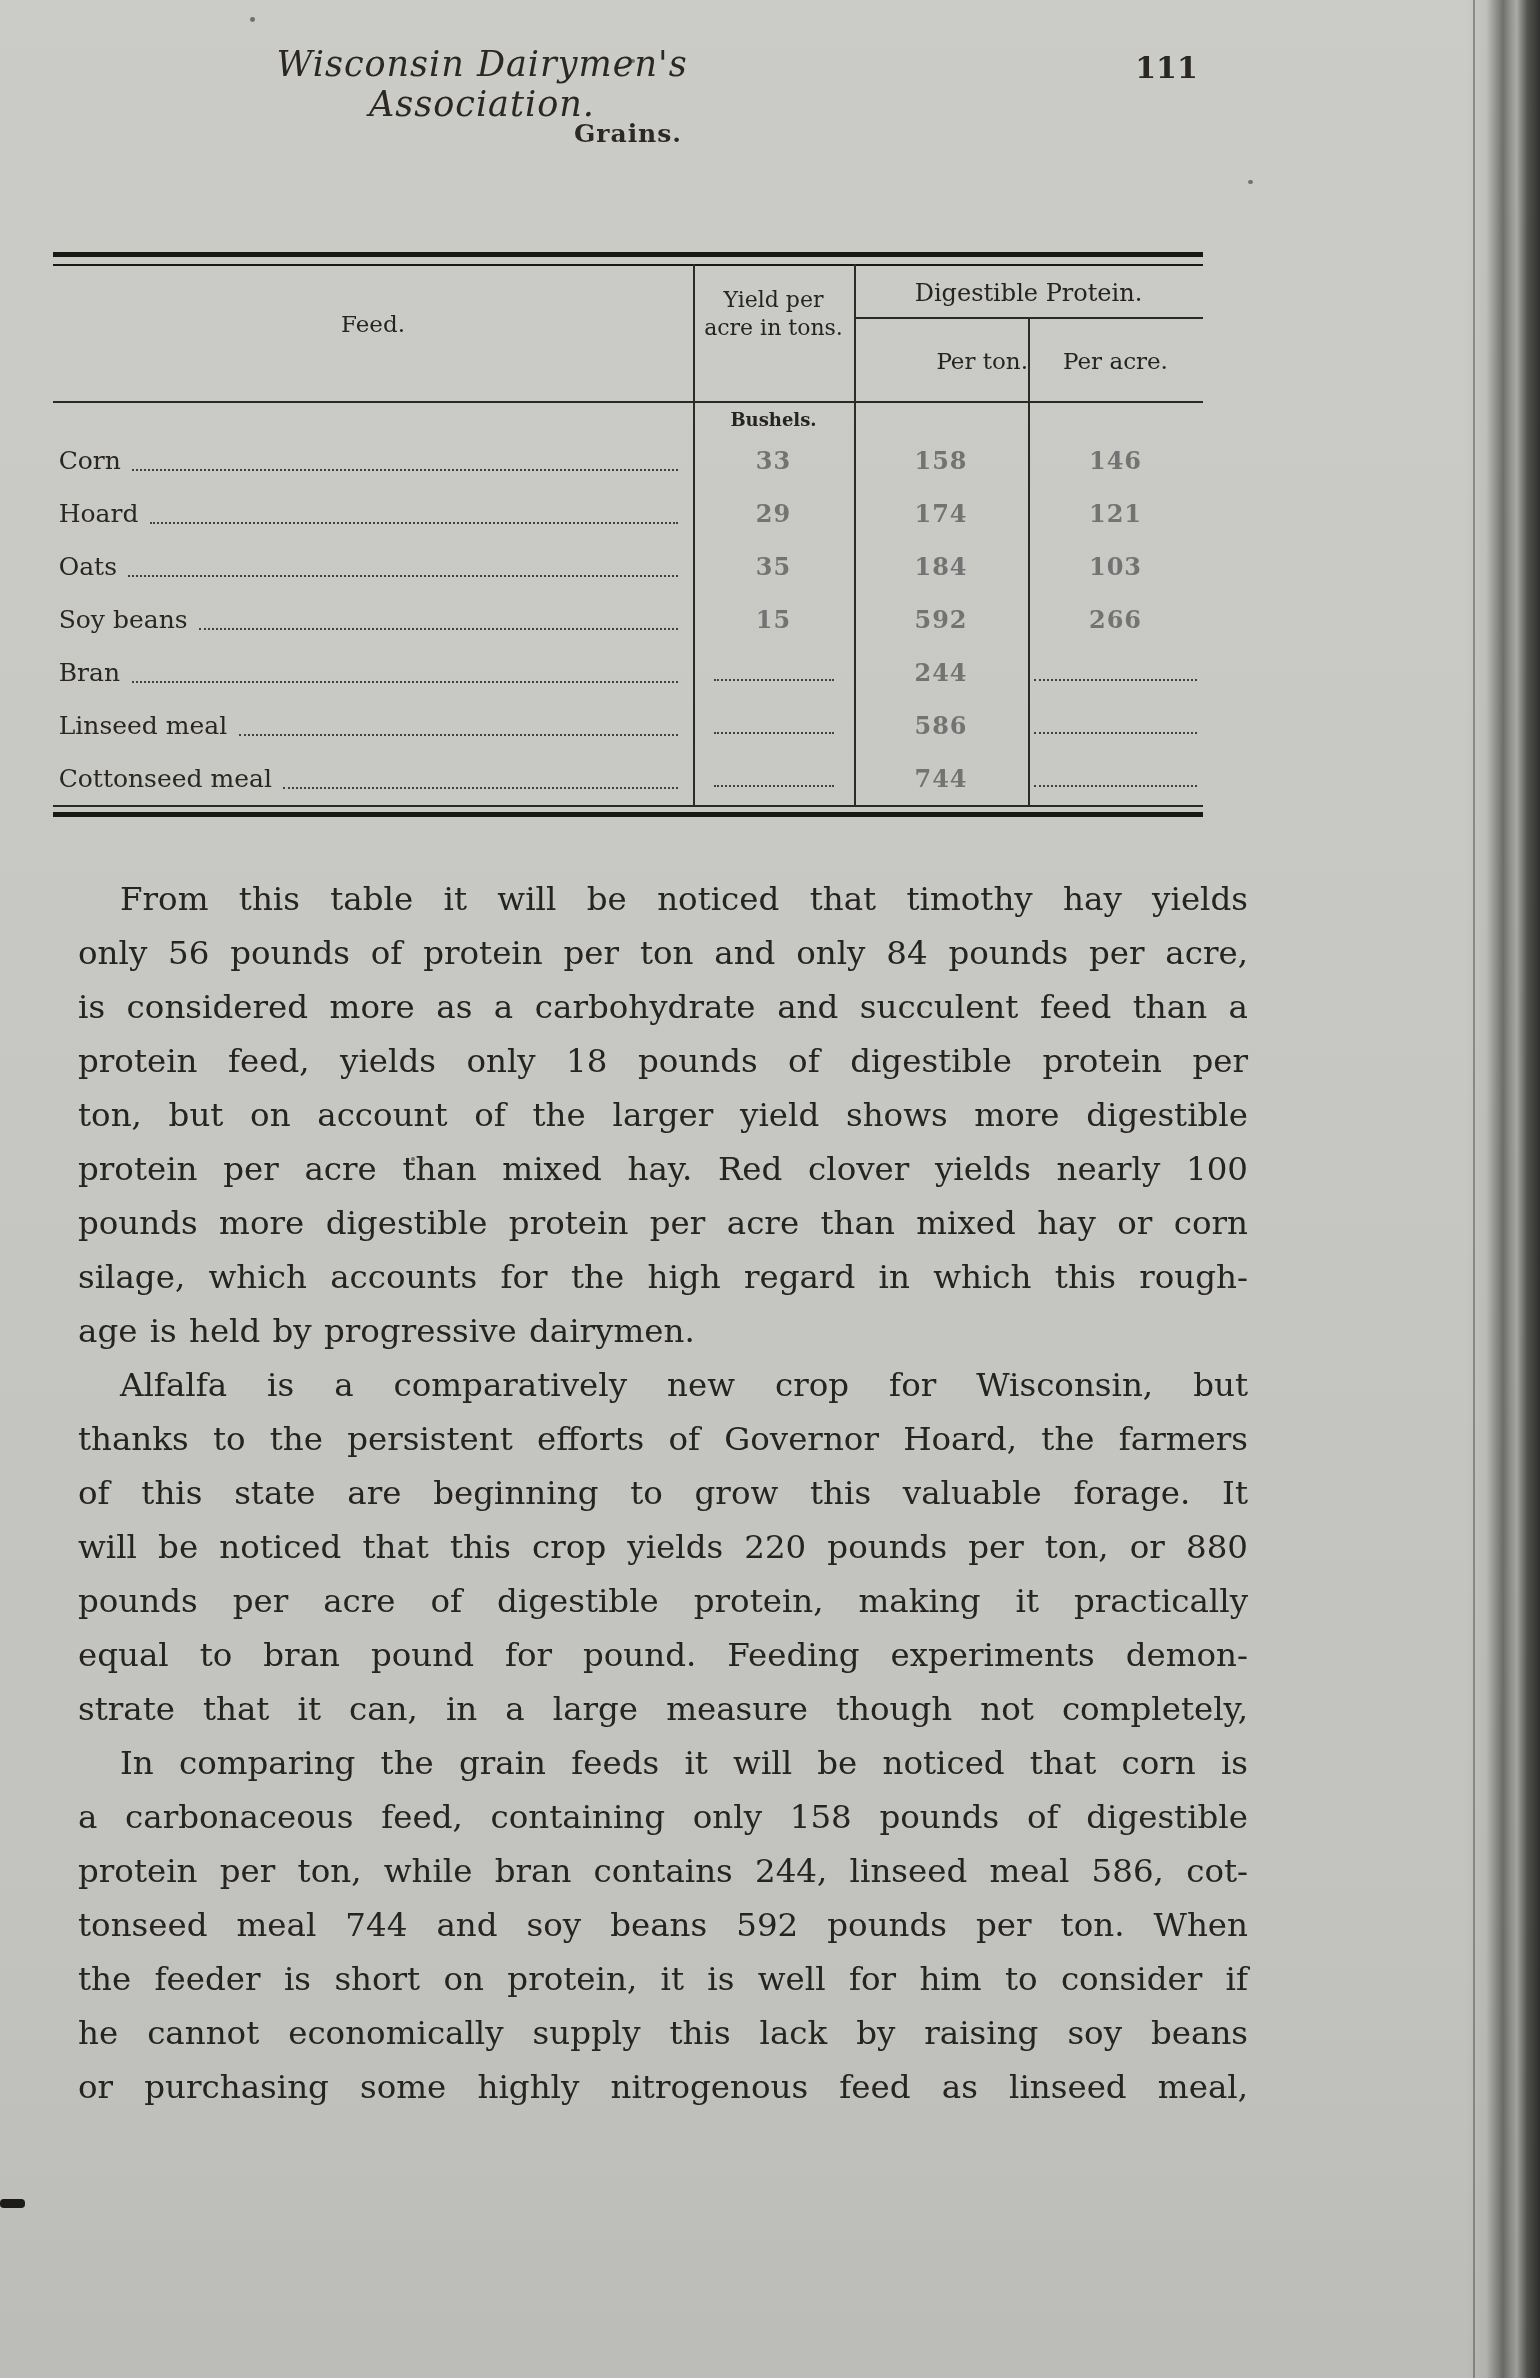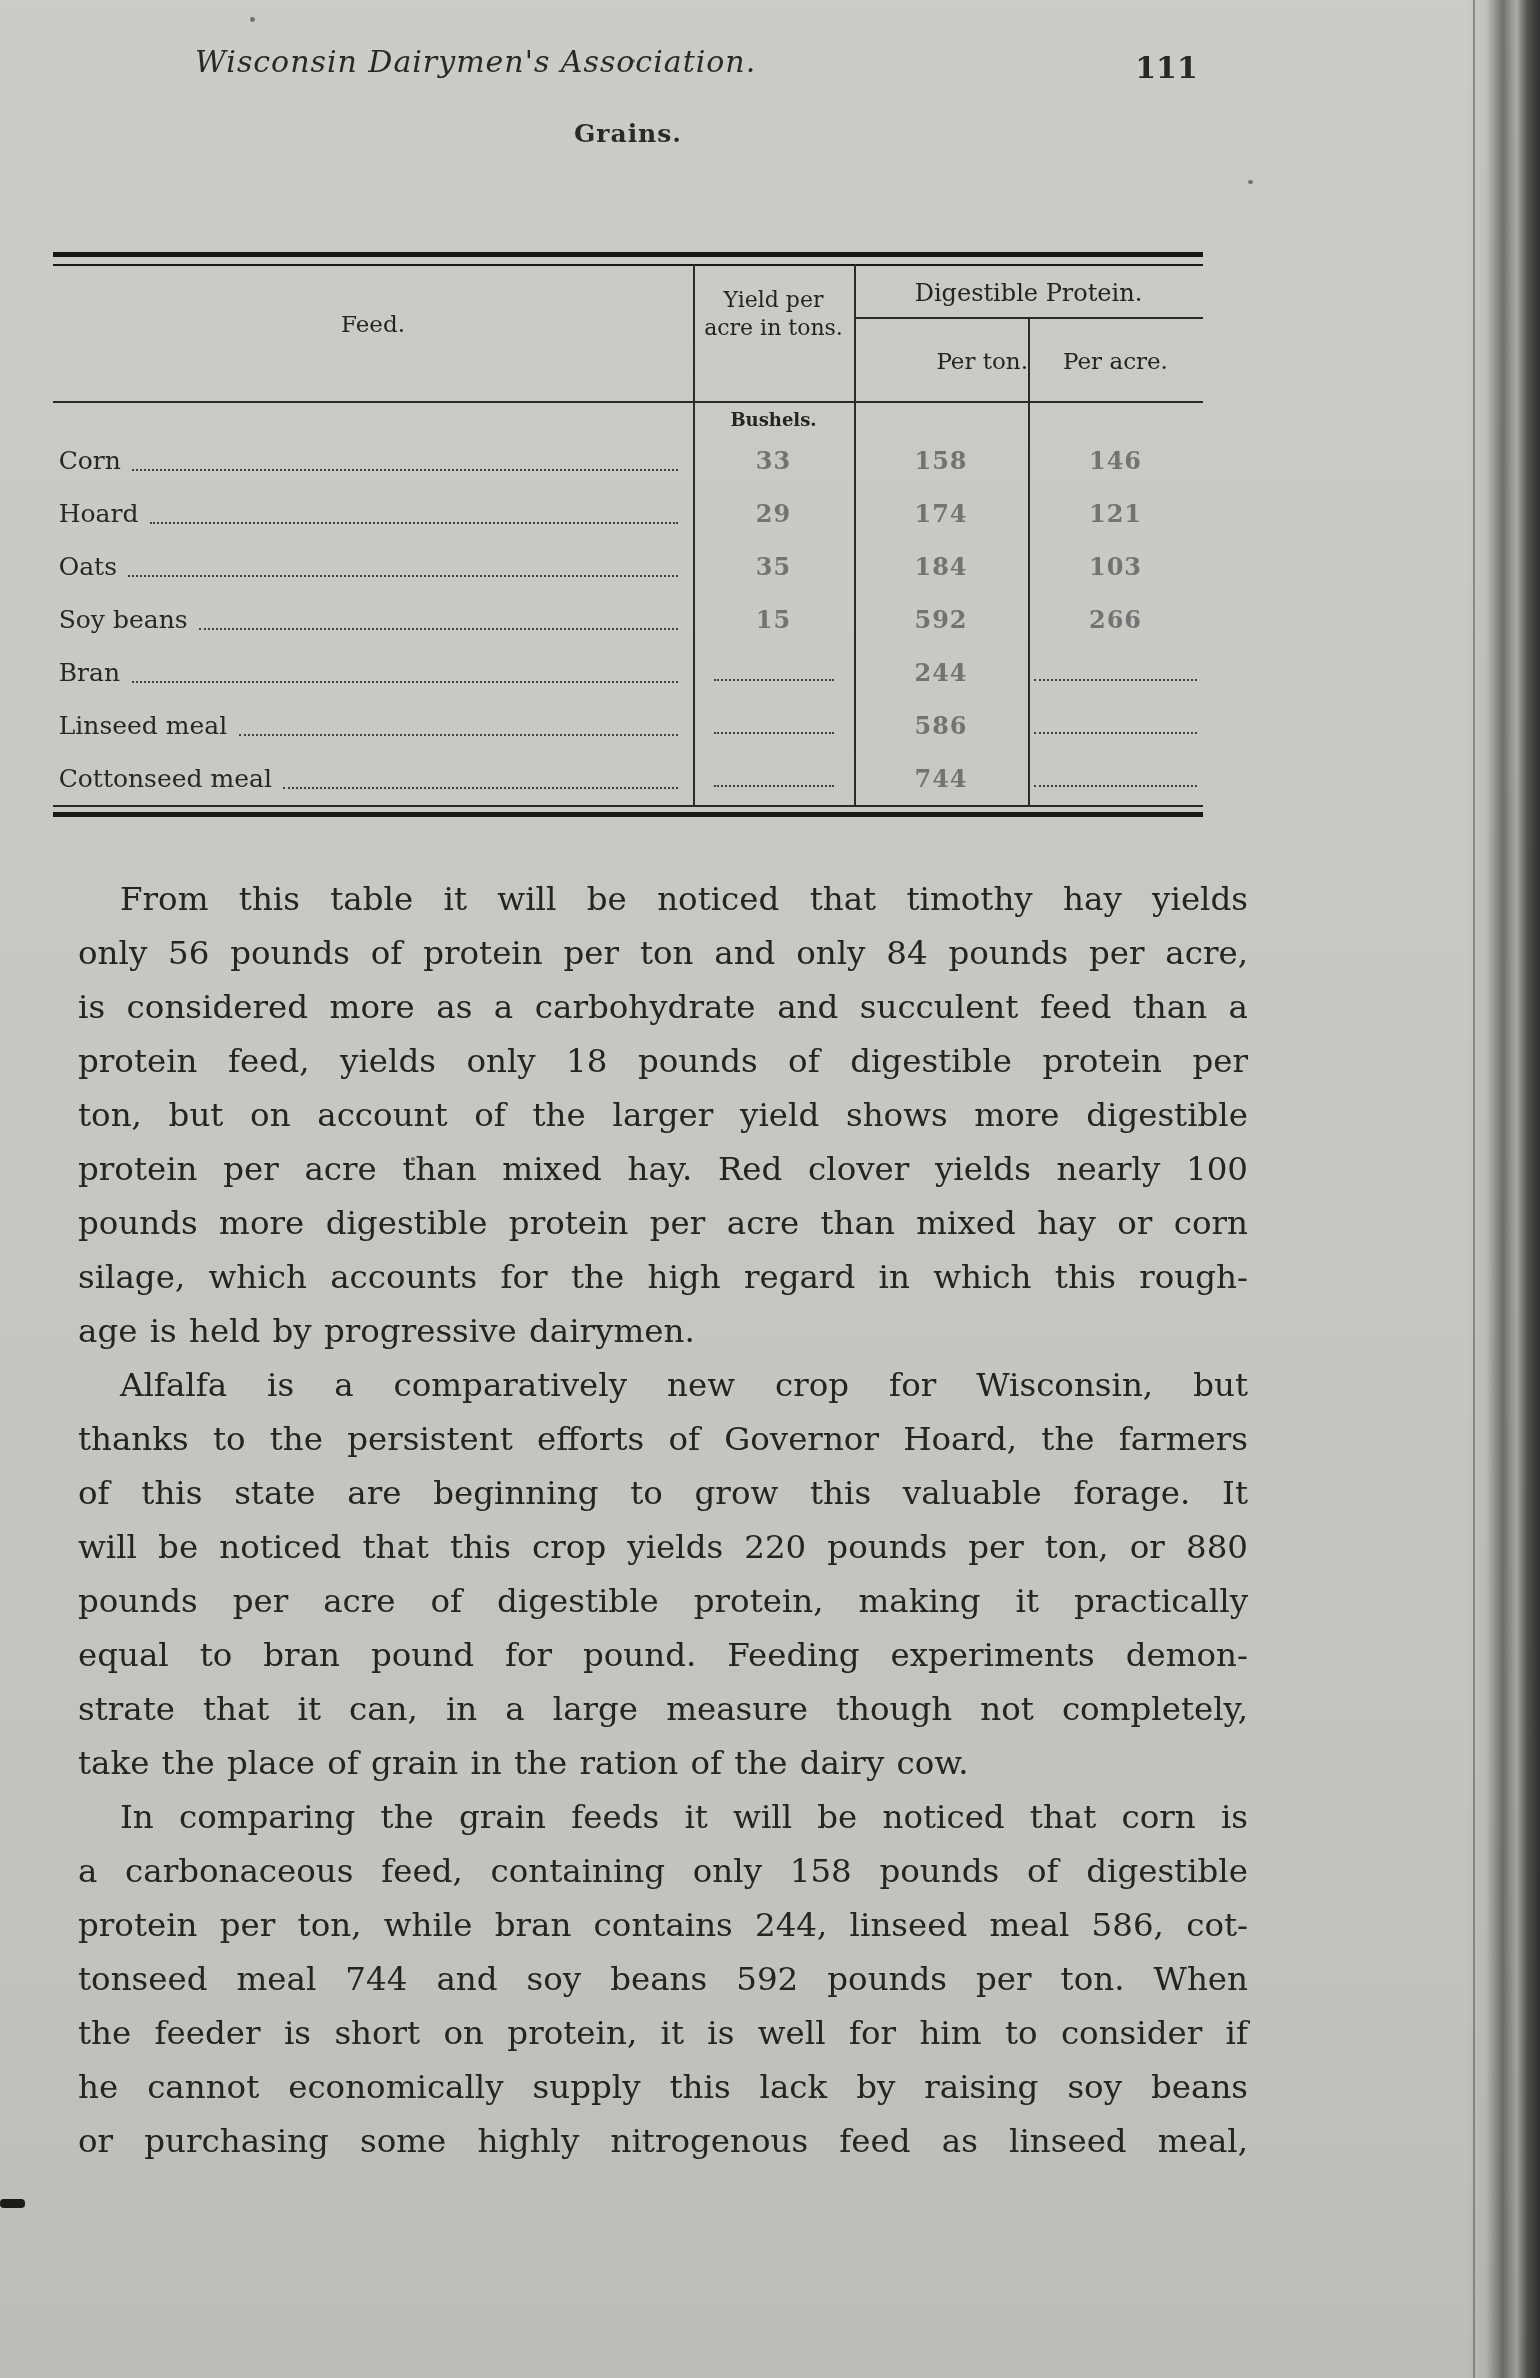--- a/index.html
+++ b/index.html
@@ -4,22 +4,22 @@
 <style>
   html,body{margin:0;padding:0;}
   body{
     width:1541px;height:2378px;position:relative;overflow:hidden;
     background:linear-gradient(180deg,#cbcbc7 0%,#c7c7c3 40%,#c2c2be 80%,#bcbcb8 100%);
     font-family:"DejaVu Serif", serif;color:#262420;
   }
   .page{position:absolute;inset:0;}
   
   .running-head{
-    position:absolute;left:195px;top:44px;width:574px;text-align:left;
-    font-style:italic;font-size:30px;letter-spacing:1px;color:#2b2823;
+    position:absolute;left:195px;top:44px;width:574px;text-align:center;
+    font-style:italic;font-size:35px;letter-spacing:1px;color:#2b2823;
   }
   .page-number{position:absolute;left:1109px;top:50px;width:115px;text-align:center;
     font-size:30px;font-weight:bold;color:#2b2823;}
   
   .tbl-caption{position:absolute;left:53px;top:119px;width:1150px;text-align:center;
     font-size:25px;font-weight:bold;letter-spacing:1px;color:#2d2a25;}
   
   .tbl{position:absolute;left:53px;top:252px;width:1150px;height:574px;font-size:23px;}
   .rule{position:absolute;background:#191914;}
   .r-top-thick{left:0;top:0;width:1150px;height:4.8px;}
@@ -172,21 +172,20 @@
       <div class="bline">pounds more digestible protein per acre than mixed hay or corn</div>
       <div class="bline">silage, which accounts for the high regard in which this rough-</div>
       <div class="bline endline">age is held by progressive dairymen.</div>
       <div class="bline indent">Alfalfa is a comparatively new crop for Wisconsin, but</div>
       <div class="bline">thanks to the persistent efforts of Governor Hoard, the farmers</div>
       <div class="bline">of this state are beginning to grow this valuable forage.  It</div>
       <div class="bline">will be noticed that this crop yields 220 pounds per ton, or 880</div>
       <div class="bline">pounds per acre of digestible protein, making it practically</div>
       <div class="bline">equal to bran pound for pound.  Feeding experiments demon-</div>
       <div class="bline">strate that it can, in a large measure though not completely,</div>
-      <div class="bline endline">take the place of grain in the ration of the dairy cow.</div>
       <div class="bline indent">In comparing the grain feeds it will be noticed that corn is</div>
       <div class="bline">a carbonaceous feed, containing only 158 pounds of digestible</div>
       <div class="bline">protein per ton, while bran contains 244, linseed meal 586, cot-</div>
       <div class="bline">tonseed meal 744 and soy beans 592 pounds per ton.  When</div>
       <div class="bline">the feeder is short on protein, it is well for him to consider if</div>
       <div class="bline">he cannot economically supply this lack by raising soy beans</div>
       <div class="bline">or purchasing some highly nitrogenous feed as linseed meal,</div>
     </div>
 
   <div class="margin-mark"></div>

